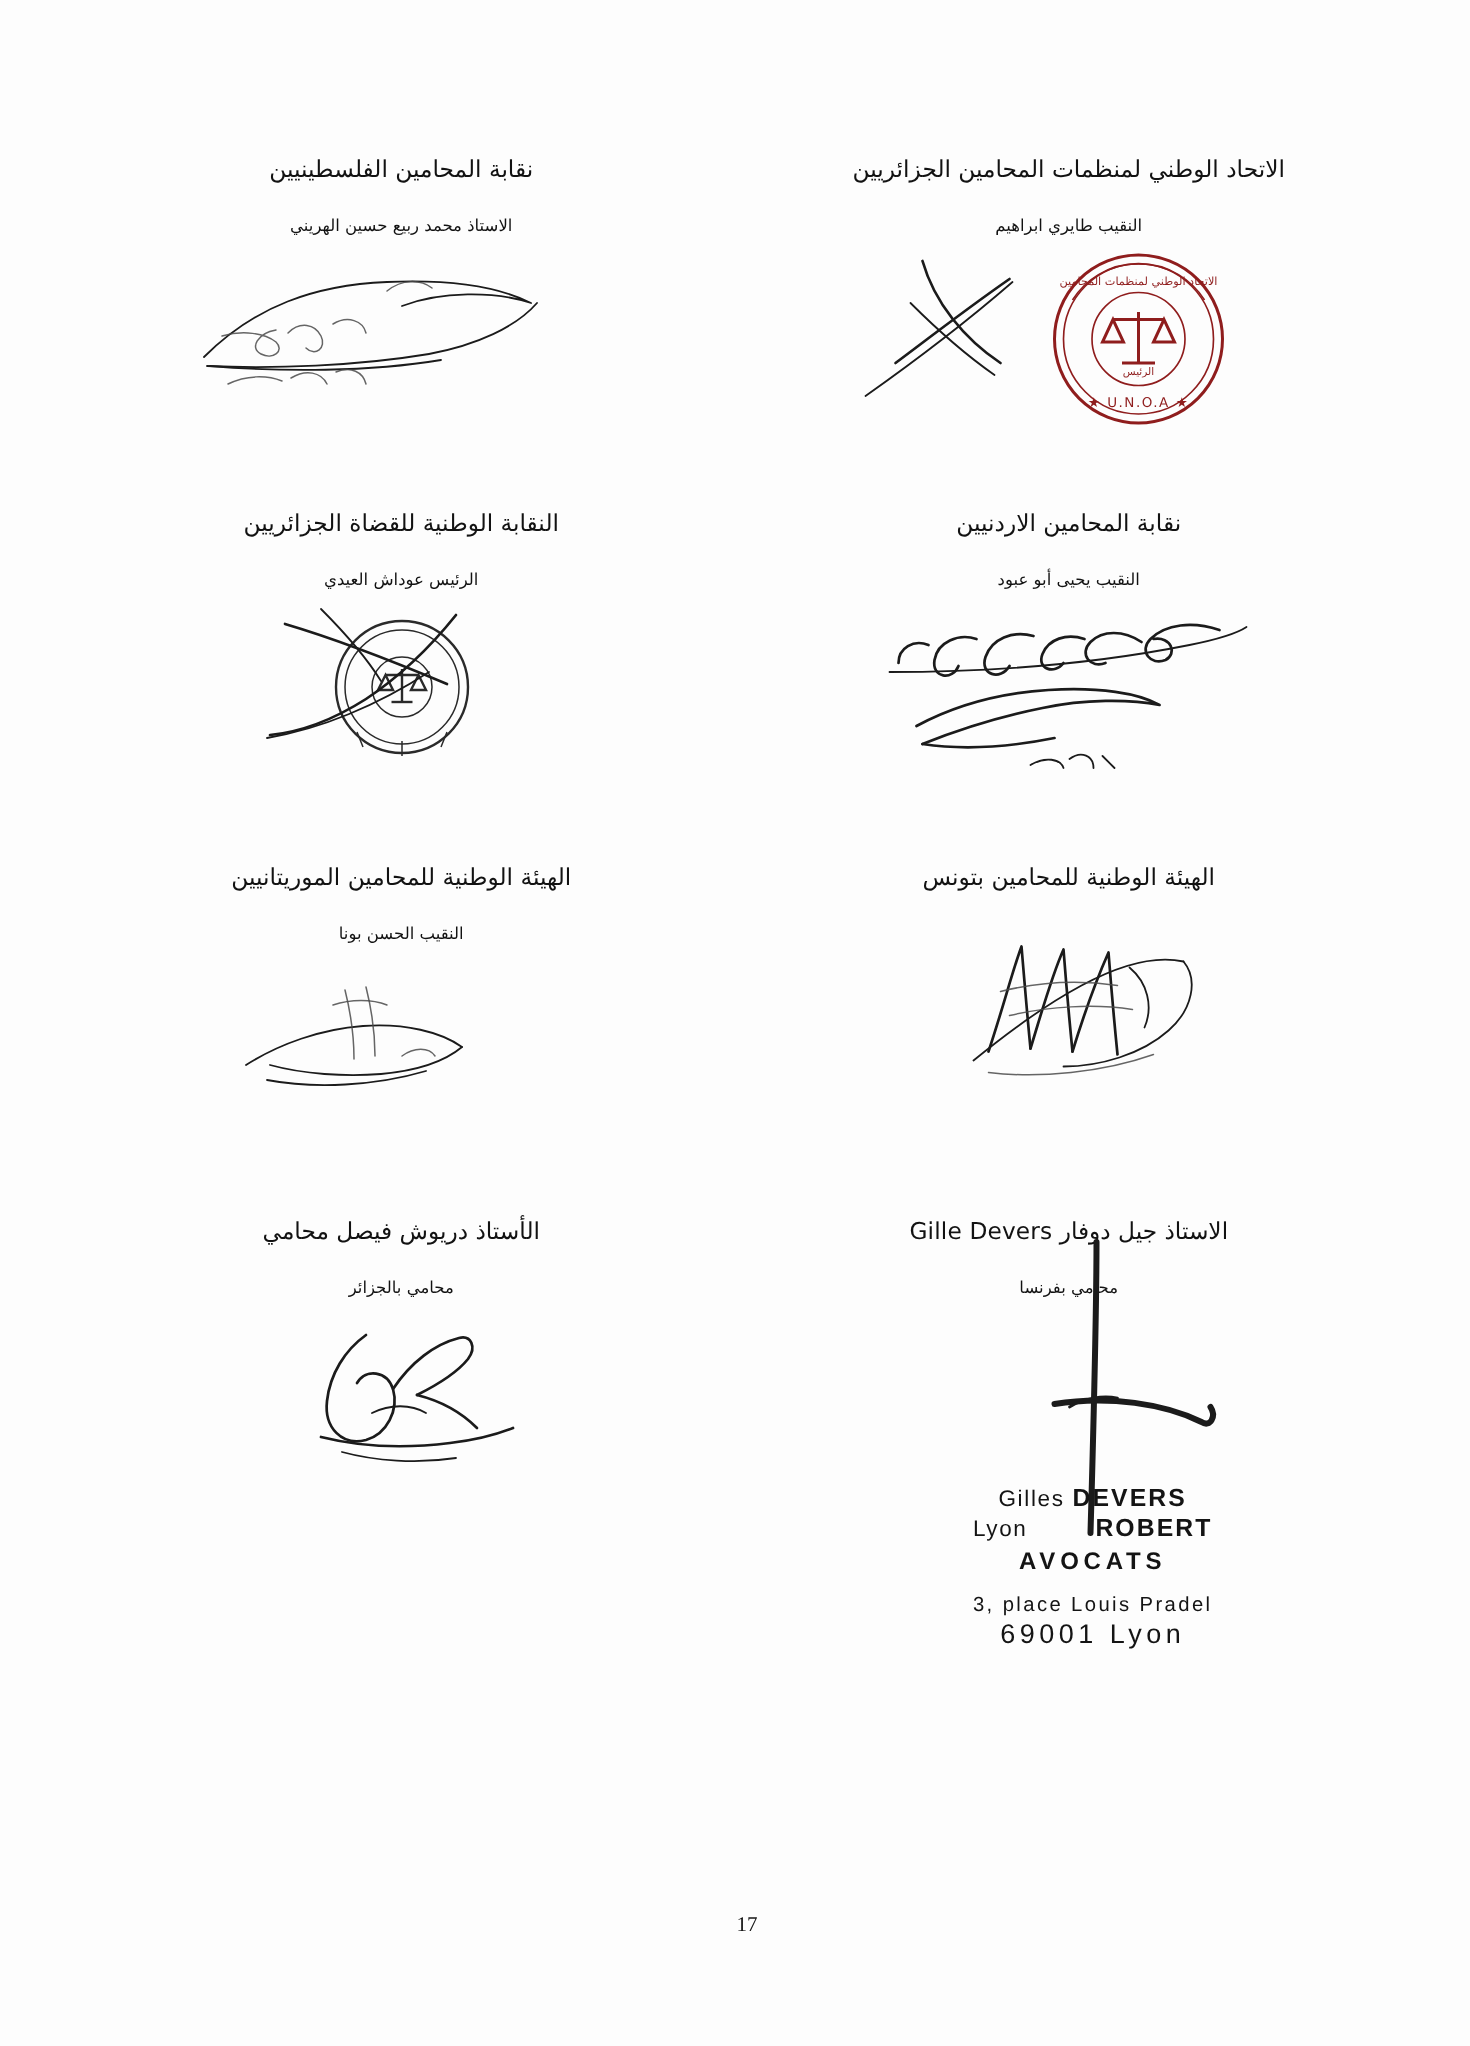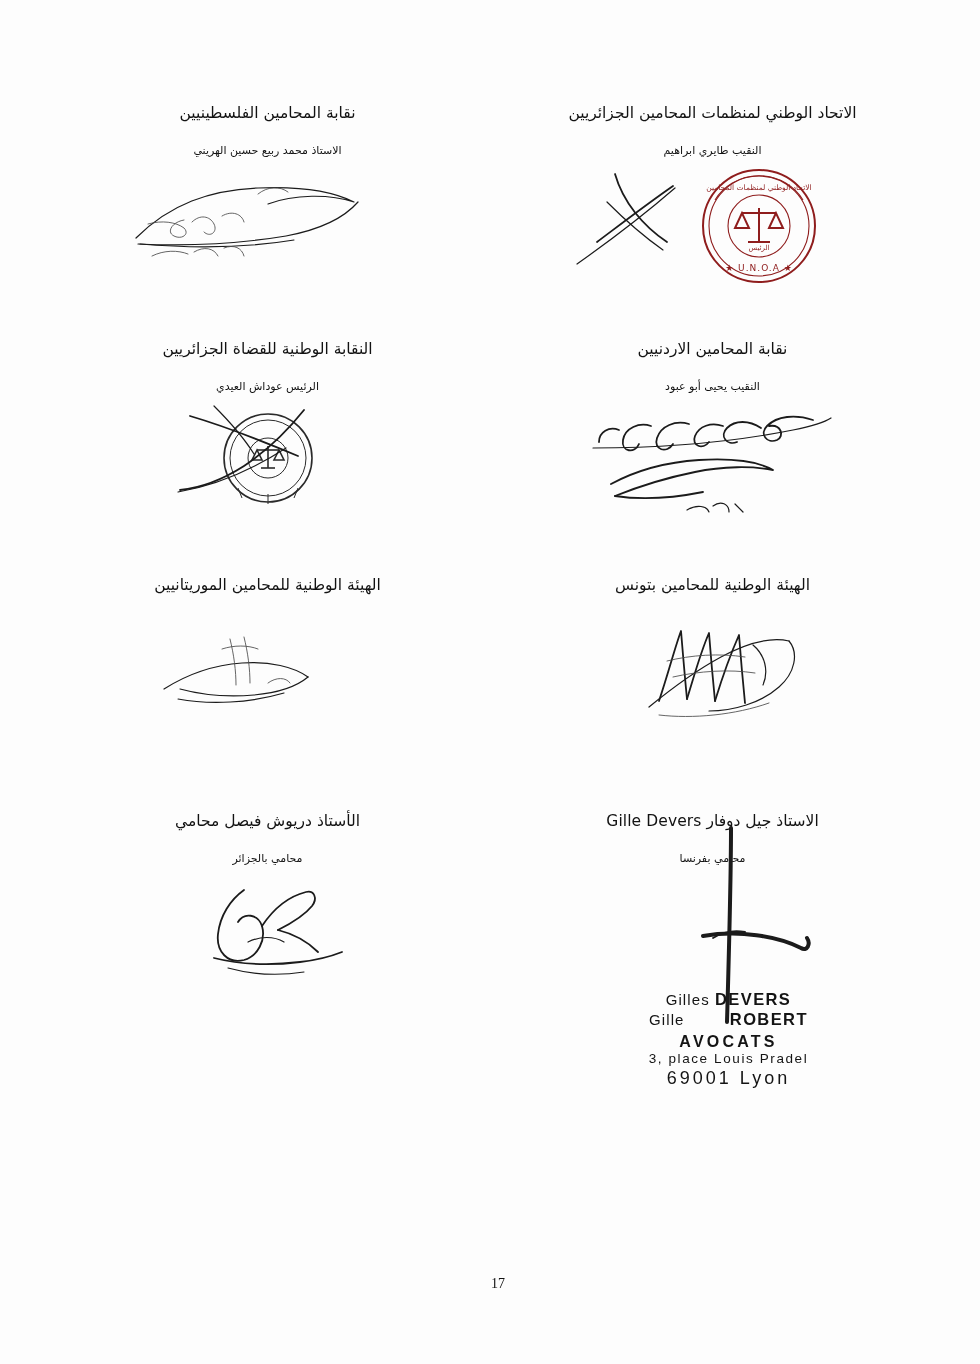--- a/index.html
+++ b/index.html
@@ -92,21 +92,21 @@
     text-align: center;
     font-family: "Liberation Sans", sans-serif;
     color: #141414;
     white-space: nowrap;
   }
   .firm-stamp .l1 { font-size: 15px; letter-spacing: 1.1px; }
   .firm-stamp .l1 b { font-size: 16.5px; letter-spacing: 1.4px; }
   .firm-stamp .l2 { font-size: 15px; letter-spacing: 1.1px; margin-top: 1px; }
   .firm-stamp .l2 b { font-size: 16.5px; letter-spacing: 1.4px; padding-left: 40px; }
   .firm-stamp .l3 { font-size: 16px; letter-spacing: 3.2px; font-weight: bold; margin-top: 4px; }
-  .firm-stamp .l4 { font-size: 13.5px; letter-spacing: 1.6px; margin-top: 0; text-align: center; }
+  .firm-stamp .l4 { font-size: 13.5px; letter-spacing: 1.6px; margin-top: 11px; text-align: center; }
   .firm-stamp .l5 { font-size: 18px; letter-spacing: 3px; margin-top: 2px; }
 
   .page-number {
     position: absolute;
     bottom: 72px;
     left: 16px;
     right: 0;
     text-align: center;
     font-size: 14px;
     font-family: "Liberation Serif", serif;
@@ -230,20 +230,21 @@
           <path class="ink ink-faint" d="M104 46 C128 40 156 38 182 42"></path>
           <path class="ink ink-faint" d="M110 62 C136 56 166 54 192 58"></path>
           <path class="ink ink-faint" d="M96 100 C130 104 172 100 206 88"></path>
           <path class="ink ink-thin" d="M190 30 C202 40 206 56 200 70"></path>
         </svg>
       </div>
     </div>
 
     <div class="sig-block">
       <p class="org-name">الهيئة الوطنية للمحامين الموريتانيين</p>
+      <p class="person-name">النقيب الحسن بونا</p>
       <div class="sig-area">
         <svg width="300" height="130" viewBox="0 0 300 130" aria-hidden="true">
           <path class="ink ink-thin" d="M46 74 C68 60 96 50 124 48 C152 46 176 52 190 62"></path>
           <path class="ink ink-thin" d="M190 62 C178 72 158 78 136 80 C112 82 84 80 62 74"></path>
           <path class="ink ink-faint" d="M112 24 C116 40 118 56 118 70"></path>
           <path class="ink ink-faint" d="M126 22 C130 38 132 54 132 68"></path>
           <path class="ink ink-faint" d="M104 34 C116 30 130 30 140 34"></path>
           <path class="ink ink-thin" d="M60 84 C92 90 132 88 166 78"></path>
           <path class="ink ink-faint" d="M150 68 C158 62 168 62 172 68"></path>
         </svg>
@@ -257,21 +258,21 @@
       </p>
       <p class="person-name">محامي بفرنسا</p>
       <div class="sig-area" style="height:170px;">
         <svg width="300" height="200" viewBox="0 0 300 200" aria-hidden="true">
           <path class="ink ink-bold" style="stroke-width:4" d="M168 -44 C168 10 166 80 164 150"></path>
           <path class="ink ink-bold" style="stroke-width:4" d="M140 64 C176 58 214 64 238 76 C244 80 248 72 244 66"></path>
           <path class="ink ink-med" d="M150 66 C160 60 172 58 182 60"></path>
         </svg>
         <div class="firm-stamp">
           <div class="l1"><span>Gilles </span><b>DEVERS</b></div>
-          <div class="l2"><span>Gille </span><b>ROBERT</b></div>
+          <div class="l2"><span>Lyon </span><b>ROBERT</b></div>
           <div class="l3">AVOCATS</div>
           <div class="l4">3, place Louis Pradel</div>
           <div class="l5">69001   Lyon</div>
         </div>
       </div>
     </div>
 
     <div class="sig-block tall">
       <p class="org-name">الأستاذ دريوش فيصل محامي</p>
       <p class="person-name">محامي بالجزائر</p>

